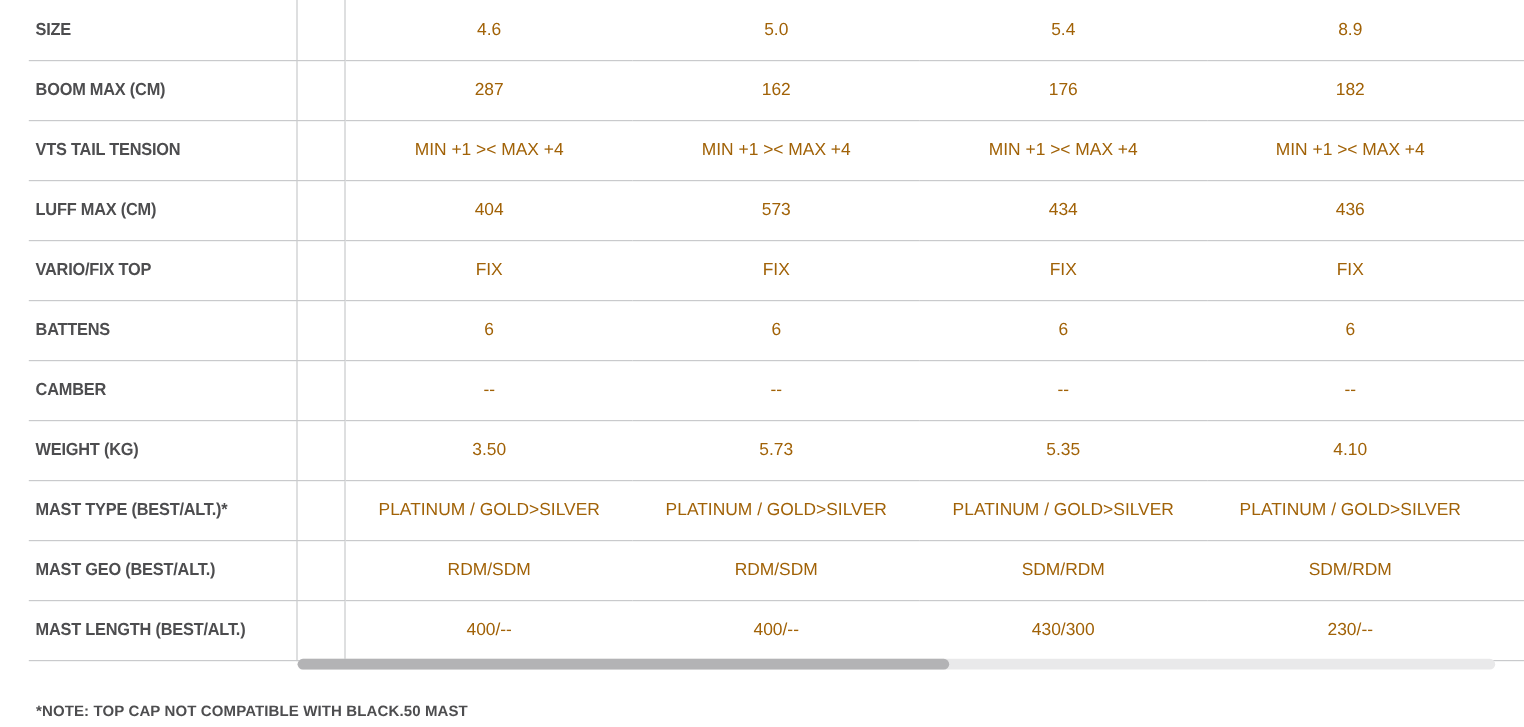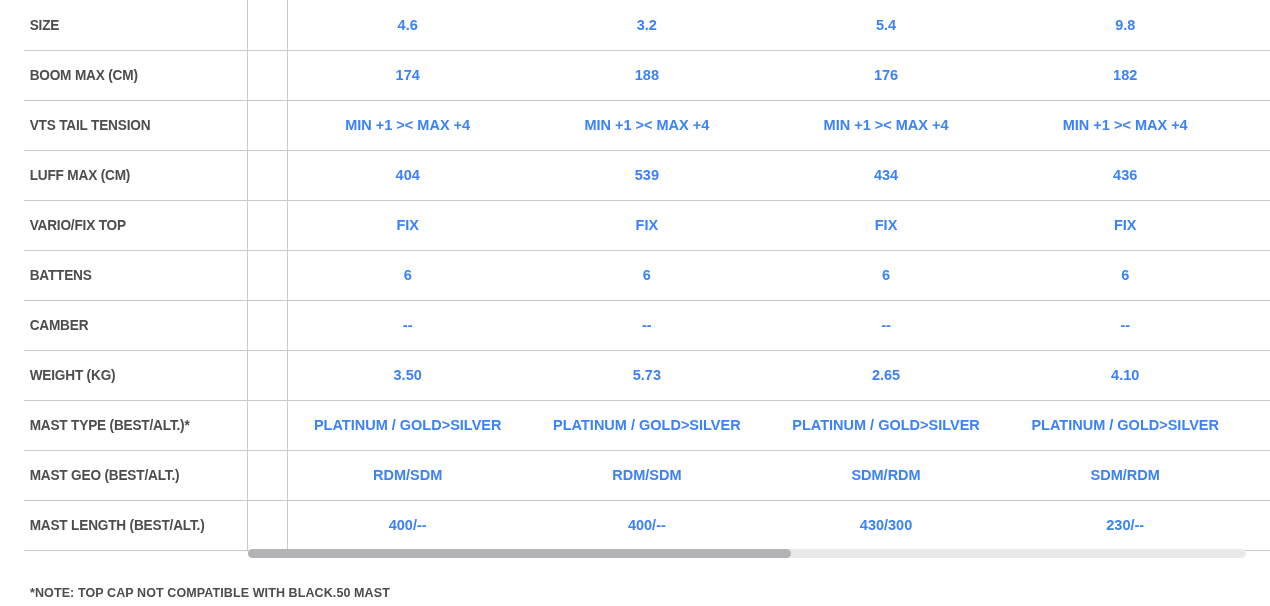--- a/index.html
+++ b/index.html
@@ -43,22 +43,22 @@
     white-space: nowrap;
     font-stretch: condensed;
     transform: scaleX(0.94);
     transform-origin: left center;
   }
   td.spec-cell {
     width: 203px;
     text-align: center;
     vertical-align: middle;
     font-size: 14.5px;
-    font-weight: 700;
-    color: #3b82f6;
+    font-weight: 400;
+    color: #a16207;
     border-bottom: 1px solid #c9cacc;
     border-left: 1px solid #c9cacc;
     white-space: nowrap;
     padding: 0 4px;
   }
   td.spec-cell.nb-left {
     border-left: none;
   }
   tr.first-row th.row-label,
   tr.first-row td.spec-cell {
@@ -107,45 +107,45 @@
 
 <div class="spec-table-wrap">
 
   <div class="vline"></div>
 
   <table class="spec-table">
     <tbody>
       <tr class="first-row">
         <th class="row-label">SIZE</th>
         <td class="spec-cell">4.6</td>
-        <td class="spec-cell nb-left">3.2</td>
+        <td class="spec-cell nb-left">5.0</td>
         <td class="spec-cell nb-left">5.4</td>
-        <td class="spec-cell nb-left">9.8</td>
+        <td class="spec-cell nb-left">8.9</td>
         <td class="spec-cell nb-left">6.2</td>
       </tr>
       <tr>
         <th class="row-label">BOOM MAX (CM)</th>
-        <td class="spec-cell">174</td>
-        <td class="spec-cell nb-left">188</td>
+        <td class="spec-cell">287</td>
+        <td class="spec-cell nb-left">162</td>
         <td class="spec-cell nb-left">176</td>
         <td class="spec-cell nb-left">182</td>
         <td class="spec-cell nb-left">190</td>
       </tr>
       <tr>
         <th class="row-label">VTS TAIL TENSION</th>
         <td class="spec-cell">MIN +1 &gt;&lt; MAX +4</td>
         <td class="spec-cell nb-left">MIN +1 &gt;&lt; MAX +4</td>
         <td class="spec-cell nb-left">MIN +1 &gt;&lt; MAX +4</td>
         <td class="spec-cell nb-left">MIN +1 &gt;&lt; MAX +4</td>
         <td class="spec-cell nb-left">MIN +1 &gt;&lt; MAX +4</td>
       </tr>
       <tr>
         <th class="row-label">LUFF MAX (CM)</th>
         <td class="spec-cell">404</td>
-        <td class="spec-cell nb-left">539</td>
+        <td class="spec-cell nb-left">573</td>
         <td class="spec-cell nb-left">434</td>
         <td class="spec-cell nb-left">436</td>
         <td class="spec-cell nb-left">442</td>
       </tr>
       <tr>
         <th class="row-label">VARIO/FIX TOP</th>
         <td class="spec-cell">FIX</td>
         <td class="spec-cell nb-left">FIX</td>
         <td class="spec-cell nb-left">FIX</td>
         <td class="spec-cell nb-left">FIX</td>
@@ -164,21 +164,21 @@
         <td class="spec-cell">--</td>
         <td class="spec-cell nb-left">--</td>
         <td class="spec-cell nb-left">--</td>
         <td class="spec-cell nb-left">--</td>
         <td class="spec-cell nb-left">--</td>
       </tr>
       <tr>
         <th class="row-label">WEIGHT (KG)</th>
         <td class="spec-cell">3.50</td>
         <td class="spec-cell nb-left">5.73</td>
-        <td class="spec-cell nb-left">2.65</td>
+        <td class="spec-cell nb-left">5.35</td>
         <td class="spec-cell nb-left">4.10</td>
         <td class="spec-cell nb-left">4.30</td>
       </tr>
       <tr>
         <th class="row-label">MAST TYPE (BEST/ALT.)*</th>
         <td class="spec-cell">PLATINUM / GOLD&gt;SILVER</td>
         <td class="spec-cell nb-left">PLATINUM / GOLD&gt;SILVER</td>
         <td class="spec-cell nb-left">PLATINUM / GOLD&gt;SILVER</td>
         <td class="spec-cell nb-left">PLATINUM / GOLD&gt;SILVER</td>
         <td class="spec-cell nb-left">PLATINUM / GOLD&gt;SILVER</td>

